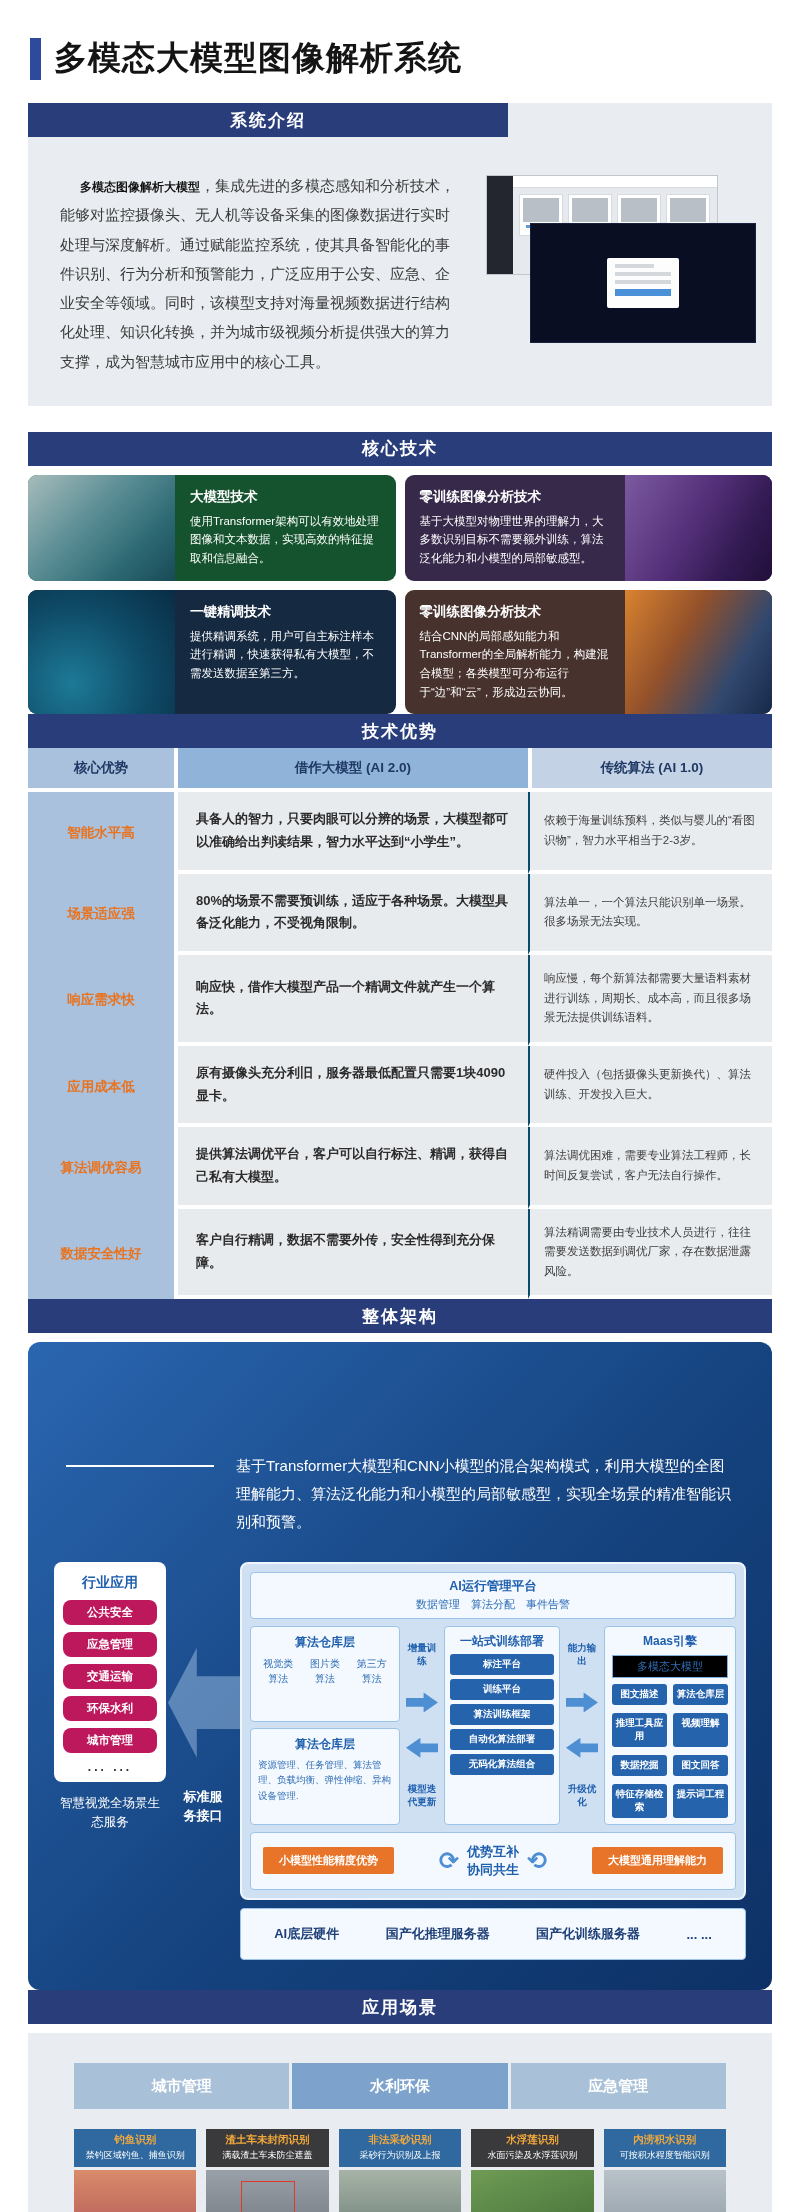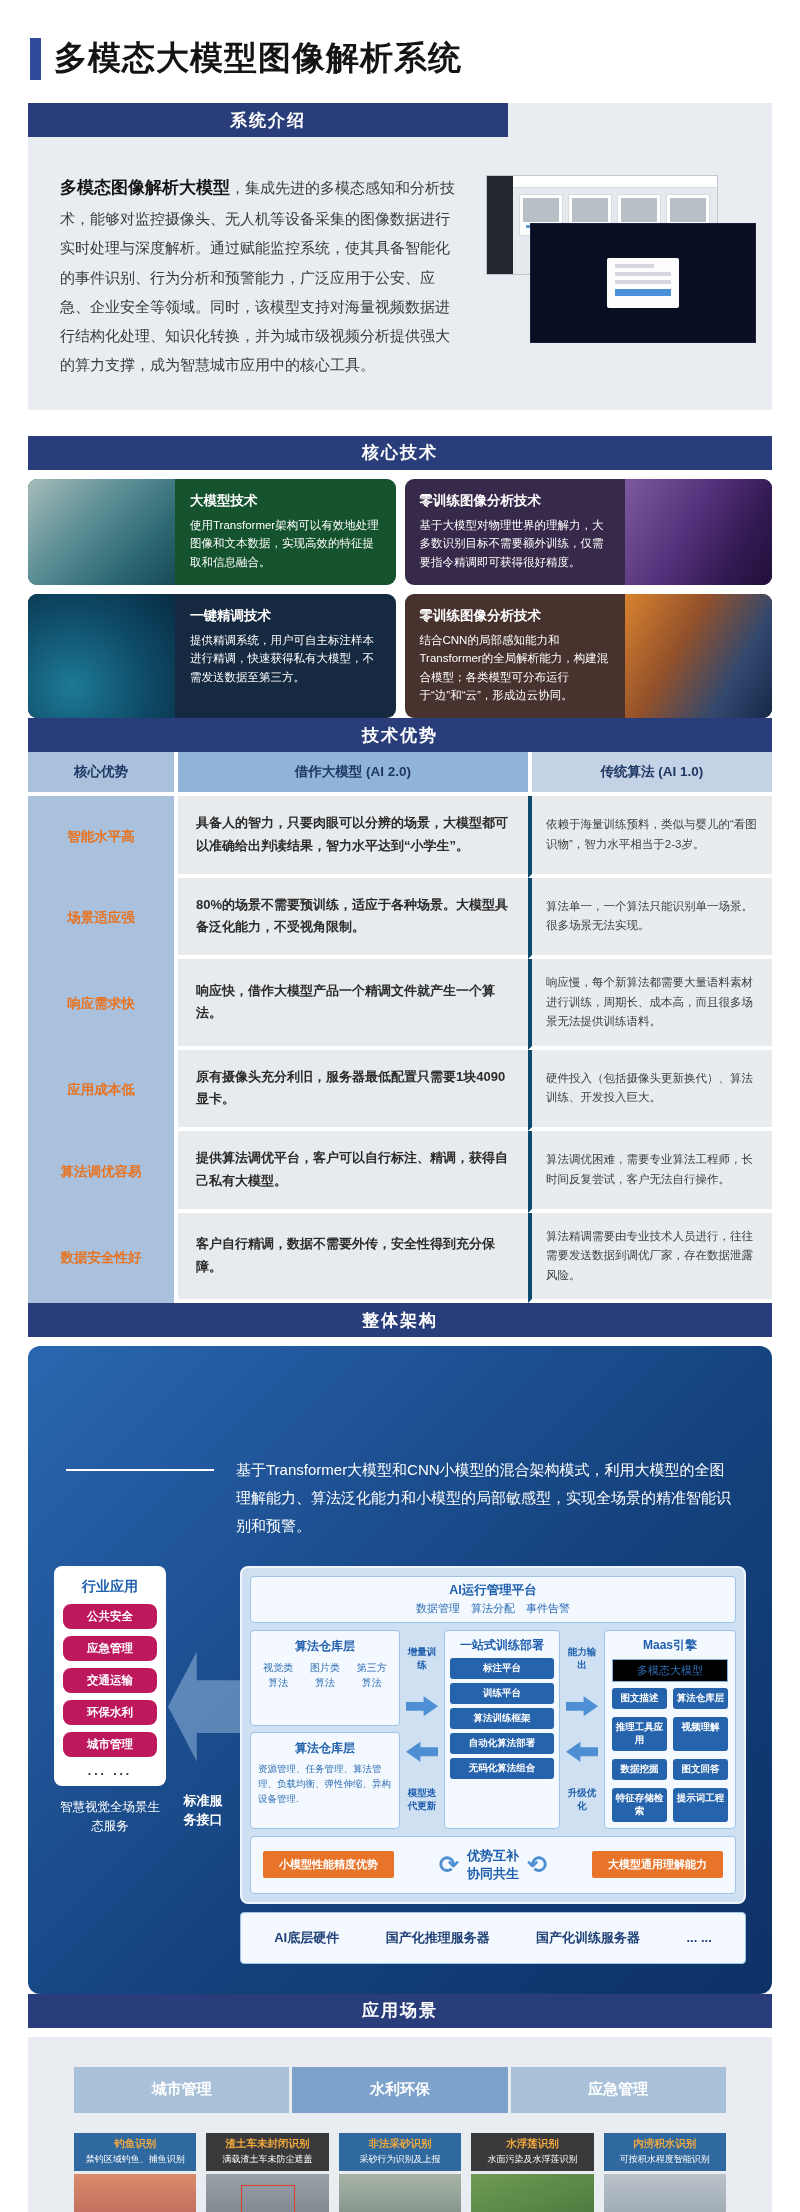--- a/index.html
+++ b/index.html
@@ -15,21 +15,21 @@
   .panel { margin:0 28px 26px; background:#e9edf1; }
   .banner { height:34px; background:#283d7a; color:#fff; font-size:17px; font-weight:bold;
             display:flex; align-items:center; justify-content:center; letter-spacing:2px; }
   .banner.full { margin:0 28px; }
 
   
   .intro-panel { padding-bottom:30px; }
   .intro-banner { width:480px; margin-top:22px; }
   .intro-body { display:flex; padding:34px 10px 0 32px; gap:26px; }
   .intro-text { width:400px; font-size:15px; line-height:1.95; color:#3a3a3a; }
-  .intro-text .lead { font-weight:bold; color:#151515; font-size:17px; }
+  .intro-text .lead { font-weight:bold; color:#151515; font-size:12px;margin-left:20px; }
   .shot-area { position:relative; width:270px; height:168px; margin-top:4px; flex:none; }
   .win-back { position:absolute; left:0; top:0; width:232px; height:100px; background:#e6e9ed; border:1px solid #c2c7cf; display:flex; }
   .wb-side { width:26px; background:#23262e; }
   .wb-main { flex:1; }
   .wb-top { height:12px; background:#fff; border-bottom:1px solid #d7dbe0; }
   .wb-cards { display:flex; gap:5px; padding:6px; }
   .wb-card { width:44px; height:42px; background:#fff; border:1px solid #d7dbe0; }
   .wb-card .thumb { height:24px; background:#b9bfc7; margin:3px; }
   .wb-card .line { height:3px; background:#5d9bd5; margin:3px 6px; }
   .win-front { position:absolute; right:0; bottom:0; width:226px; height:120px; background:#090e22;
@@ -61,21 +61,21 @@
   .adv-table > div { display:flex; }
   .hcell { height:44px; align-items:center; justify-content:center; font-weight:bold; color:#1f3864;
            font-size:13.5px; border-bottom:4px solid #fff; }
   .h1 { background:#a9c1dc; }
   .h2 { background:#8fb3d9; border-left:4px solid #fff; }
   .h3 { background:#c3d2e4; border-left:4px solid #fff; }
   .c1 { background:#a9c1dc; align-items:center; justify-content:center;
         color:#e87320; font-weight:bold; font-size:13.5px; }
   .c2 { background:#e8ebee; border-left:4px solid #fff; border-bottom:4px solid #fff;
         padding:16px 18px; font-weight:bold; color:#2b2b2b; font-size:13px; line-height:1.75; align-items:center; }
-  .c3 { background:#e9ecef; border-left:4px solid #0c4a6e; border-bottom:4px solid #fff;
+  .c3 { background:#e9ecef; border-left:2px solid #0c4a6e; border-bottom:4px solid #fff;
         padding:14px 14px; color:#3d3d3d; font-size:11.5px; line-height:1.7; align-items:center; }
 
   
   .arch-banner { margin-top:36px; }
   .arch-panel { margin:9px 28px 0; background:linear-gradient(135deg,#2a66b0 0%,#15437f 55%,#0d3166 100%);
                 border-radius:12px; padding:110px 26px 30px; }
   .arch-desc { display:flex; gap:22px; padding:0 12px; }
   .desc-line { width:148px; height:2px; background:#fff; margin-top:13px; flex:none; }
   .desc-text { color:#fff; font-size:15px; line-height:1.85; width:512px; }
   .arch-diagram { display:flex; margin-top:26px; align-items:stretch; }
@@ -205,21 +205,21 @@
     <div class="tech-card card-1">
       <div class="tc-img img-city-analytics"></div>
       <div class="tc-text">
         <div class="tc-title">大模型技术</div>
         <div class="tc-body">使用Transformer架构可以有效地处理图像和文本数据，实现高效的特征提取和信息融合。</div>
       </div>
     </div>
     <div class="tech-card card-2">
       <div class="tc-text">
         <div class="tc-title">零训练图像分析技术</div>
-        <div class="tc-body">基于大模型对物理世界的理解力，大多数识别目标不需要额外训练，仅需要指令精调即可获得很好精度。</div>
+        <div class="tc-body">基于大模型对物理世界的理解力，大多数识别目标不需要额外训练，算法泛化能力和小模型的局部敏感型。</div>
       </div>
       <div class="tc-img img-purple-circuit"></div>
     </div>
     <div class="tech-card card-3">
       <div class="tc-img img-teal-waves"></div>
       <div class="tc-text">
         <div class="tc-title">一键精调技术</div>
         <div class="tc-body">提供精调系统，用户可自主标注样本进行精调，快速获得私有大模型，不需发送数据至第三方。</div>
       </div>
     </div>

